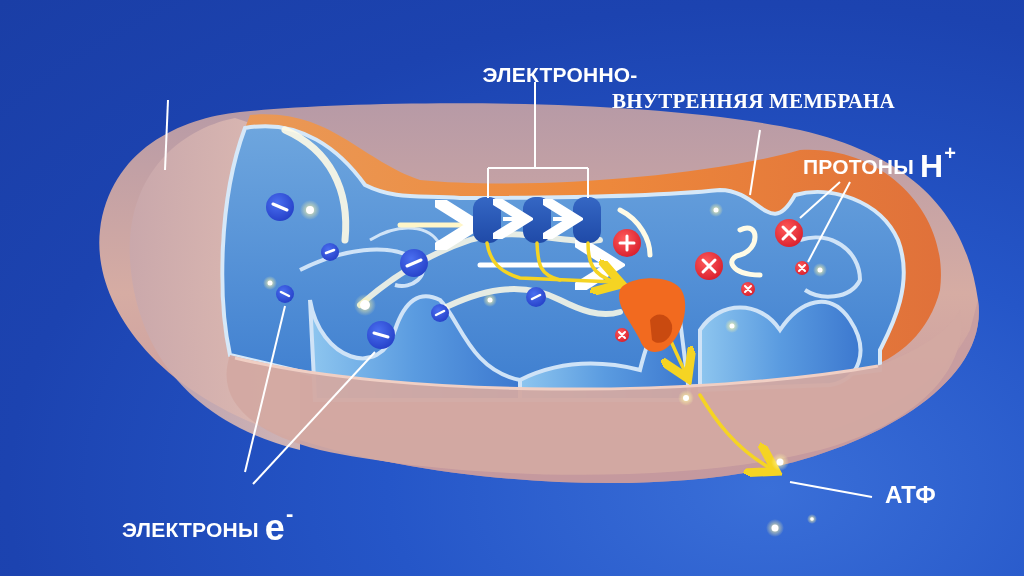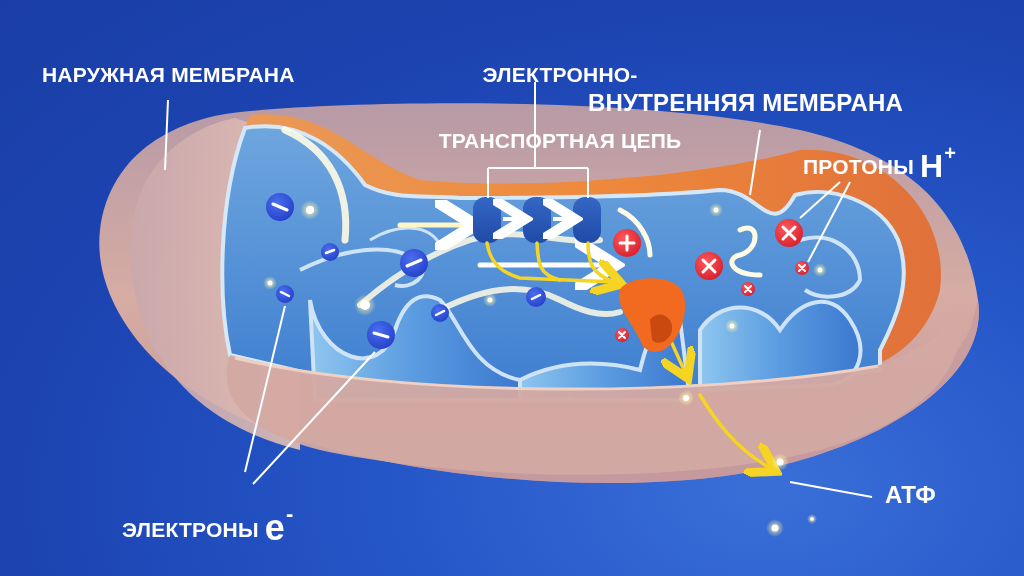--- a/index.html
+++ b/index.html
@@ -9,21 +9,21 @@
     font-family: "Liberation Sans", "DejaVu Sans", sans-serif;
   }
   .stage { position: absolute; left: 0; top: 0; width: 1024px; height: 576px; }
   .label {
     position: absolute; color: #ffffff; font-weight: bold; letter-spacing: 0.2px;
     white-space: nowrap; line-height: 1.05;
   }
   .lbl-outer { left: 42px; top: 64px; font-size: 21px; }
   .lbl-etc { left: 420px; top: 20px; font-size: 21px; text-align: center; width: 280px; }
   .lbl-etc span { display: block; margin-top: 44px; }
-  .lbl-inner { left: 588px; top: 90px; font-size: 24px; }
+  .lbl-inner { left: 612px; top: 90px; font-size: 21px; font-family: Liberation Serif, serif; }
   .lbl-protons { left: 803px; top: 143px; font-size: 21px; }
   .lbl-protons .sym { font-size: 32px; vertical-align: -3px; margin-left: 6px; }
   .lbl-protons sup { font-size: 20px; vertical-align: 14px; margin-left: 1px; }
   .lbl-electrons { left: 122px; top: 502px; font-size: 21px; }
   .lbl-electrons .sym { font-size: 36px; vertical-align: -3px; margin-left: 6px; }
   .lbl-electrons sup { font-size: 22px; vertical-align: 16px; margin-left: 1px; }
   .lbl-atp { left: 885px; top: 482px; font-size: 24px; }
 </style>
 </head>
 <body>
@@ -223,25 +223,23 @@
       <path d="M535,82 L535,168 M488,168 L588,168 M488,168 L488,198 M588,168 L588,198"></path>
       <line x1="760" y1="130" x2="750" y2="195"></line>
       <line x1="840" y1="182" x2="800" y2="218"></line>
       <line x1="850" y1="182" x2="808" y2="262"></line>
       <line x1="285" y1="306" x2="245" y2="472"></line>
       <line x1="375" y1="352" x2="253" y2="484"></line>
       <line x1="790" y1="482" x2="872" y2="497"></line>
     </g>
   </svg>
 
-  <div class="label lbl-outer">НАРУЖНАЯ МЕМБРАНА</div>
 
   <div class="label lbl-etc">
     <span>ЭЛЕКТРОННО-</span>
-    <span>ТРАНСПОРТНАЯ ЦЕПЬ</span>
   </div>
 
   <div class="label lbl-inner">ВНУТРЕННЯЯ МЕМБРАНА</div>
 
   <div class="label lbl-electrons">
     <span>ЭЛЕКТРОНЫ</span><span class="sym">e</span><sup>-</sup>
   </div>
 
   <div class="label lbl-protons">
     <span>ПРОТОНЫ</span><span class="sym">H</span><sup>+</sup>

